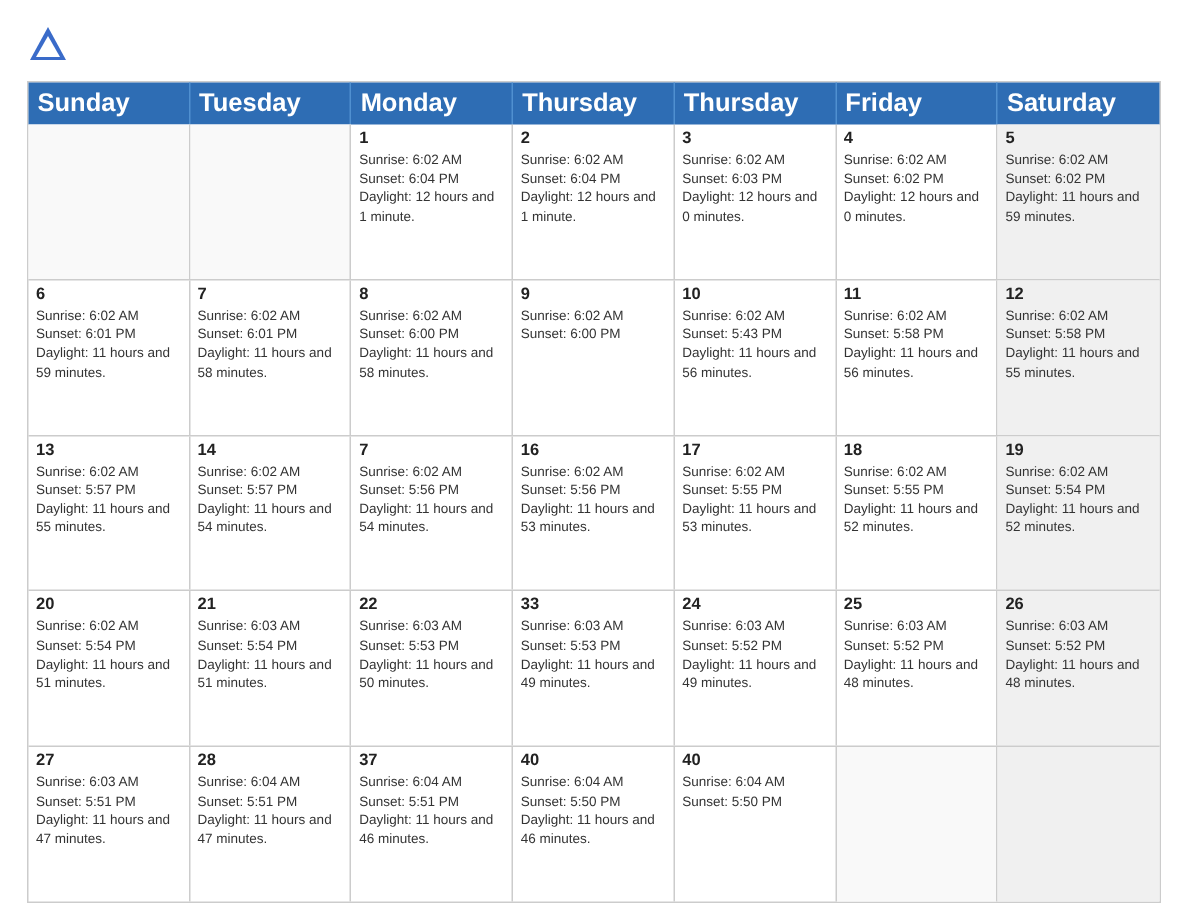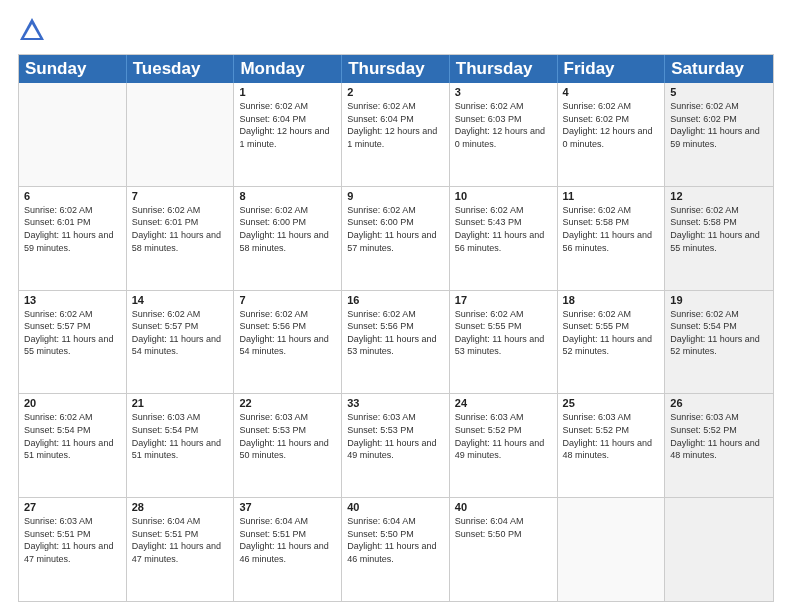--- a/index.html
+++ b/index.html
@@ -188,21 +188,20 @@
           <div class="cal-cell">
             <div class="day-num">8</div>
             <div class="cell-line">Sunrise: 6:02 AM</div>
             <div class="cell-line">Sunset: 6:00 PM</div>
             <div class="cell-line">Daylight: 11 hours and 58 minutes.</div>
           </div>
           <div class="cal-cell">
             <div class="day-num">9</div>
             <div class="cell-line">Sunrise: 6:02 AM</div>
             <div class="cell-line">Sunset: 6:00 PM</div>
-            <div class="cell-line">Daylight: 11 hours and 57 minutes.</div>
           </div>
           <div class="cal-cell">
             <div class="day-num">10</div>
             <div class="cell-line">Sunrise: 6:02 AM</div>
             <div class="cell-line">Sunset: 5:43 PM</div>
             <div class="cell-line">Daylight: 11 hours and 56 minutes.</div>
           </div>
           <div class="cal-cell">
             <div class="day-num">11</div>
             <div class="cell-line">Sunrise: 6:02 AM</div>

